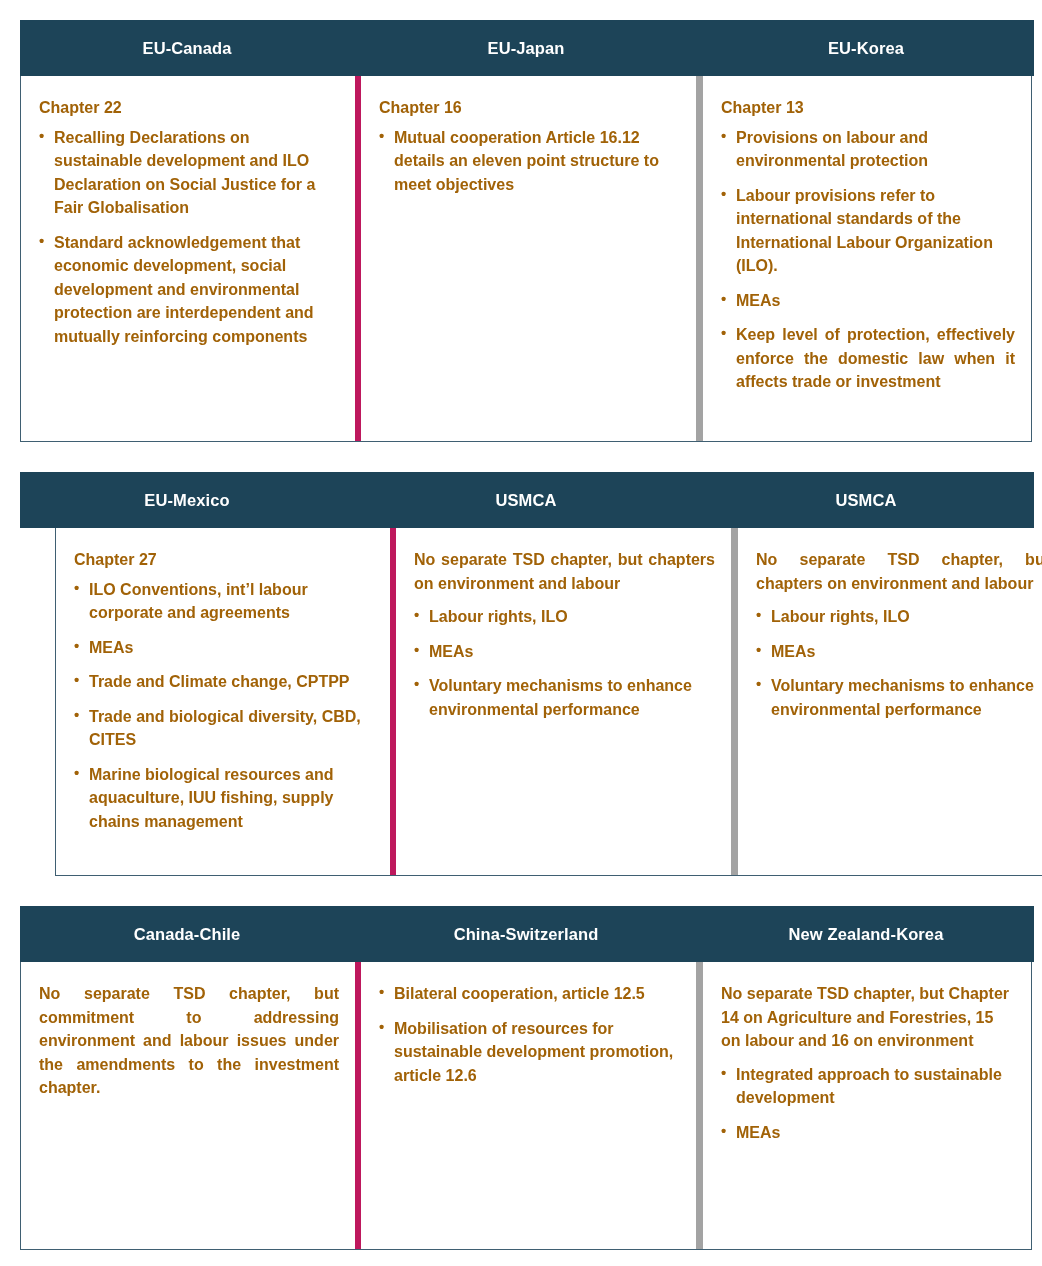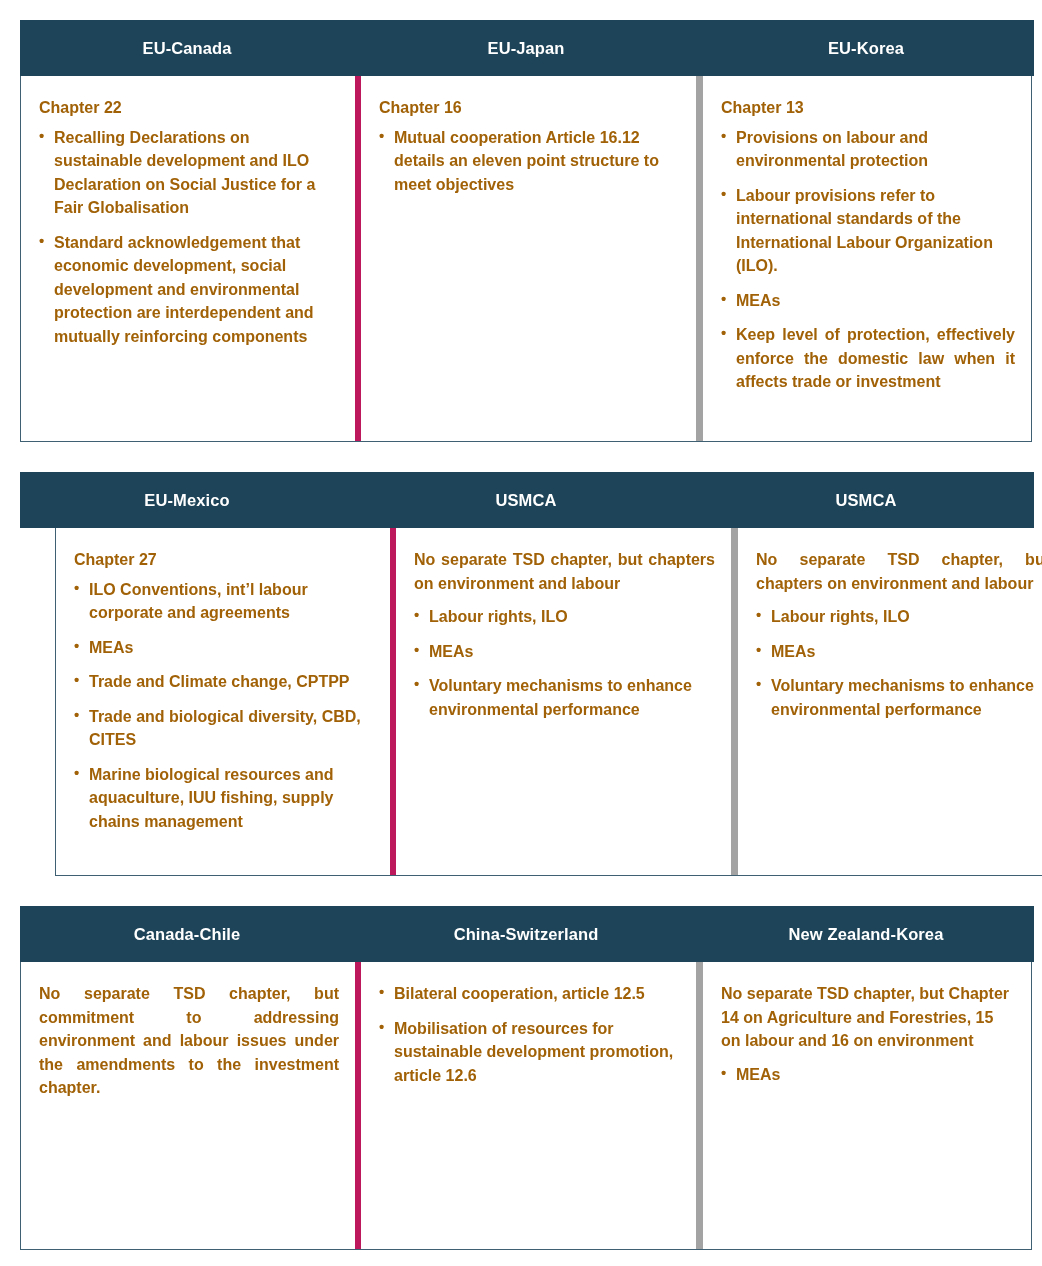--- a/index.html
+++ b/index.html
@@ -198,20 +198,21 @@
       <div class="body-cell c2">
         <ul class="bullets">
           <li>Bilateral cooperation, article 12.5</li>
           <li>Mobilisation of resources for sustainable development promotion, article 12.6</li>
         </ul>
       </div>
 
       <div class="body-cell c3">
         <p class="intro tight">No separate TSD chapter, but Chapter 14 on Agriculture and Forestries, 15 on labour and 16 on environment</p>
         <ul class="bullets">
+          <li>Integrated approach to sustainable development</li>
           <li>MEAs</li>
         </ul>
       </div>
 
     </div>
   </div>
 
 </div>
 
 </body></html>

